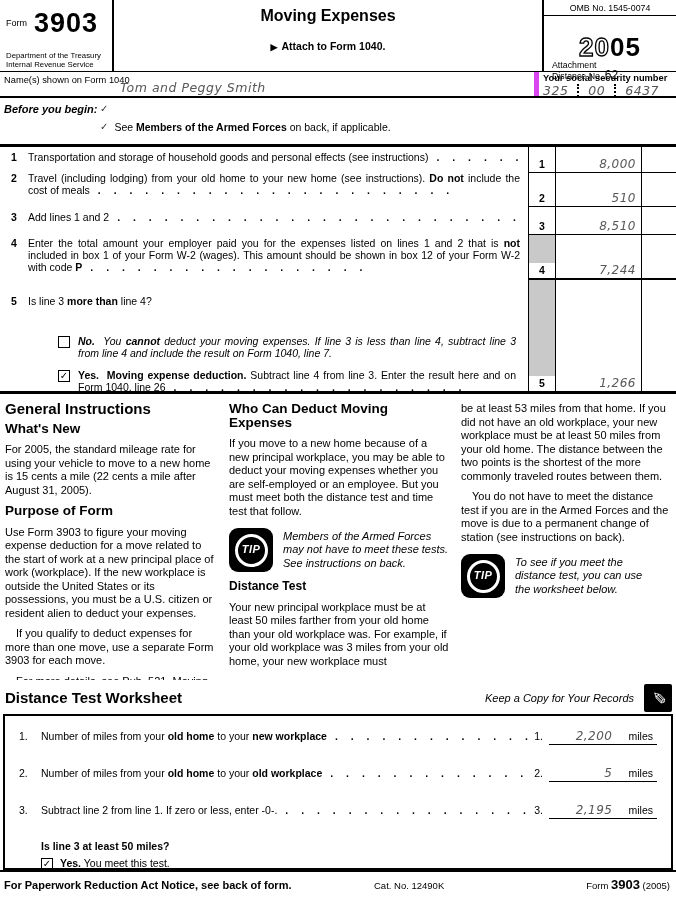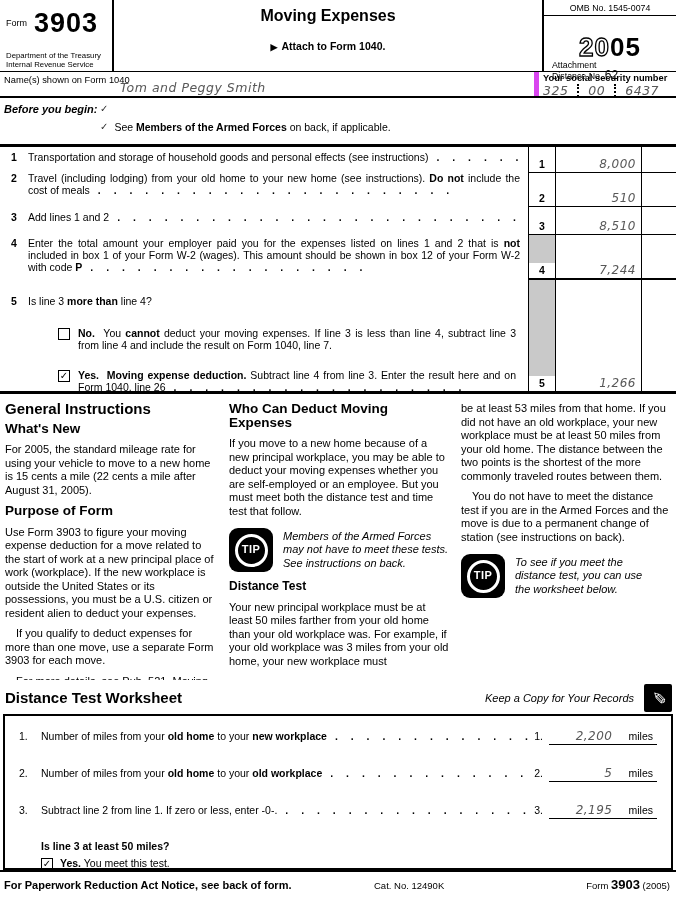--- a/index.html
+++ b/index.html
@@ -74,21 +74,21 @@
   .icol1 { width:212px; flex:none; }
   .icol2 { width:220px; flex:none; }
   .icol3 { flex:1; }
   .gi-h1 { font-size:15px; font-weight:bold; margin:0 0 6px; }
   .gi-h2 { font-size:13.5px; font-weight:bold; margin:6px 0 8px; }
   .gi-h3 { font-size:12px; font-weight:bold; margin:8px 0 7px; }
   .ip { margin-bottom:7px; }
   .indent { text-indent:11px; }
   .tip { display:flex; gap:10px; margin:10px 0 8px; align-items:center; }
   .tip-icon { width:44px; height:44px; background:#000; border-radius:9px; flex:none; display:flex; align-items:center; justify-content:center; }
-  .tip-circle { width:33px; height:33px; border:3px solid #fff; border-radius:50%; color:#fff; font-weight:bold; font-size:11px; display:flex; align-items:center; justify-content:center; letter-spacing:0.5px; }
+  .tip-circle { width:33px; height:33px; border:3px solid #fff; border-radius:50%; color:#fff; font-weight:bold; font-size:11px; display:flex; align-items:center; justify-content:center; letter-spacing:0.5px;font-style:italic; }
   .tip-text { font-style:italic; }
 
   
   .ws-hdr { display:flex; align-items:center; padding:5px 4px 4px 5px; height:34px; }
   .ws-title { font-size:15px; font-weight:bold; flex:1; }
   .keep-copy { font-style:italic; font-size:11px; margin-right:10px; }
   .pencil-box { width:28px; height:28px; background:#000; color:#fff; display:flex; align-items:center; justify-content:center; font-size:17px; border-radius:2px; }
   .pencil-box span { transform:rotate(90deg) scaleX(-1); display:block; }
   .ws-box { border:2px solid #000; margin:0 3px; height:156px; padding:13px 14px 4px 14px; overflow:hidden; }
   .ws-line { display:flex; align-items:baseline; margin-bottom:21px; }
@@ -191,21 +191,21 @@
           </span>
       </div>
       <div class="fl" style="top:90px;">
         <span class="lno">4</span>
         <span class="ltext"><span>Enter the total amount your employer paid you for the expenses listed on lines 1 and 2 that is </span><b>not</b><span> included in box 1 of your Form W-2 (wages). This amount should be shown in box 12 of your Form W-2 with code </span><b>P</b><span class="dots-inline">. . . . . . . . . . . . . . . . . .</span></span>
       </div>
       <div class="fl" style="top:148px;">
         <span class="lno">5</span>
         <span class="ltext"><span>Is line 3 </span><b>more than</b><span> line 4?</span></span>
       </div>
-      <div class="opt" style="top:180px;">
+      <div class="opt" style="top:188px;font-style:italic;">
         <span class="cb"></span>
         <span class="opt-text"><b>No.</b>&nbsp;&nbsp;<span>You </span><b>cannot</b><span> deduct your moving expenses. If line 3 is less than line 4, subtract line 3 from line 4 and include the result on Form 1040, line 7.</span></span>
       </div>
       <div class="opt" style="top:222px;">
         <span class="cb">✓</span>
         <span class="opt-text"><b>Yes.</b>&nbsp;&nbsp;<b>Moving expense deduction.</b><span> Subtract line 4 from line 3. Enter the result here and on Form 1040, line 26</span><span class="dots-inline">. . . . . . . . . . . . . . . . . . .</span></span>
       </div>
     </div>
 
     <div class="main-grid">

